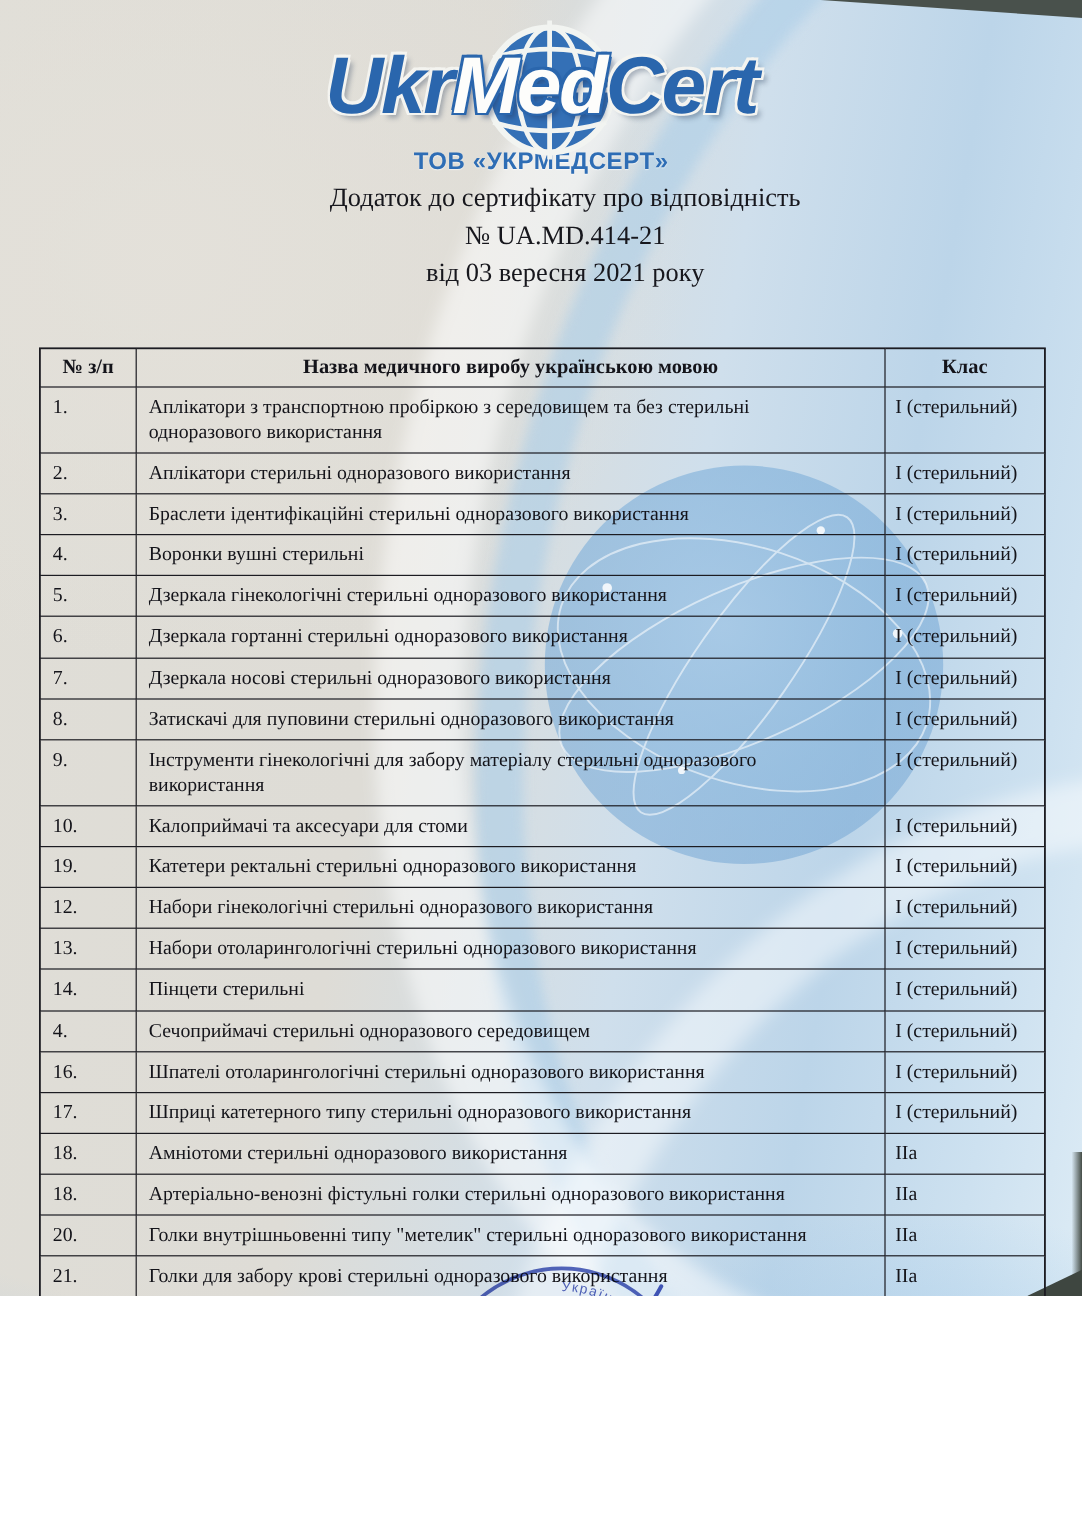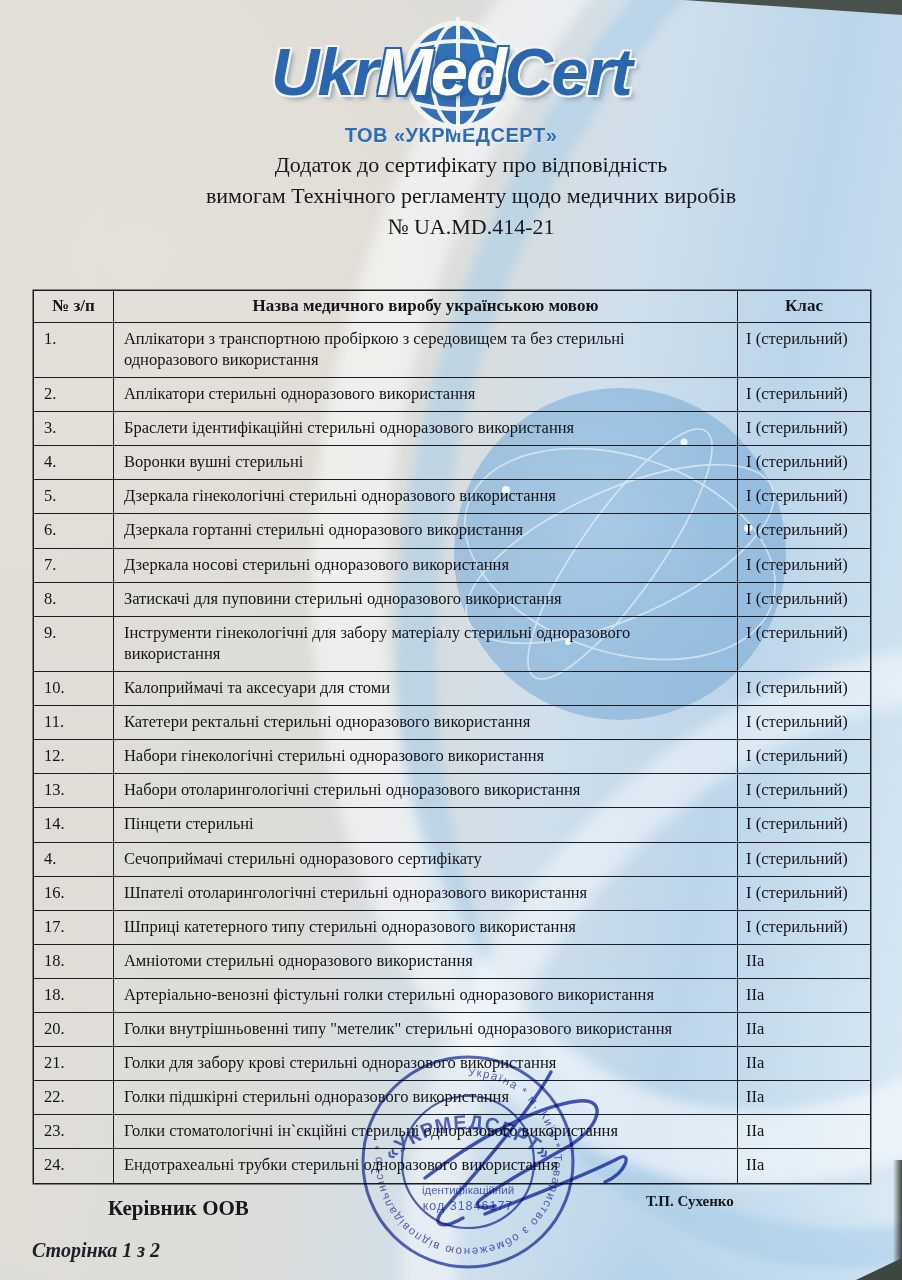--- a/index.html
+++ b/index.html
@@ -1,20 +1,20 @@
 <!DOCTYPE html>
 <html><head>
 <meta charset="utf-8">
 <style>
   * { margin:0; padding:0; box-sizing:border-box; }
   html,body { width:902px; }
   body { font-family:"Liberation Serif", serif; }
 
   .page {
-    position:relative; width:902px; height:1280px; overflow:hidden;
+    position:relative; width:902px; height:1080px; overflow:hidden;
     background:
       radial-gradient(ellipse 70% 45% at 15% 20%, rgba(228,225,218,.9) 0%, rgba(228,225,218,0) 70%),
       radial-gradient(ellipse 60% 35% at 85% 115%, rgba(150,195,230,.75) 0%, rgba(150,195,230,0) 62%),
       radial-gradient(ellipse 45% 25% at -8% 112%, rgba(162,202,233,.6) 0%, rgba(162,202,233,0) 58%),
       linear-gradient(100deg, #e0ded7 0%, #dedcd6 38%, #cfdfec 60%, #bcd5e9 76%, #cde1f0 90%, #dcebf5 100%);
   }
 
   
   .bg, .bg * { pointer-events:none; }
   .swirl-a {
@@ -138,22 +138,22 @@
           <line x1="3" y1="59" x2="115" y2="59"></line>
           <ellipse cx="59" cy="59" rx="26" ry="52"></ellipse>
           <path d="M 12 32 Q 59 18 106 32"></path>
           <path d="M 12 86 Q 59 100 106 86"></path>
         </g>
       </svg>
       <span class="logo-txt logo-blue">Ukr</span><span class="logo-txt logo-white">Med</span><span class="logo-txt logo-blue">Cert</span>
     </div>
     <div class="company">ТОВ «УКРМЕДСЕРТ»</div>
     <div class="title-line">Додаток до сертифікату про відповідність</div>
-    <div class="title-line">вимогам Технічного регламенту щодо медичних виробів</div>
     <div class="title-line">№ UA.MD.414-21</div>
+    <div class="title-line">від 03 вересня 2021 року</div>
   </div>
 
   <table class="doc-table">
     <thead>
       <tr>
         <th class="td-num">№ з/п</th>
         <th class="td-name">Назва медичного виробу українською мовою</th>
         <th class="td-class">Клас</th>
       </tr>
     </thead>
@@ -213,21 +213,21 @@
           <td class="td-class">І (стерильний)</td>
         </tr>
 
         <tr>
           <td class="td-num">10.</td>
           <td class="td-name">Калоприймачі та аксесуари для стоми</td>
           <td class="td-class">І (стерильний)</td>
         </tr>
 
         <tr>
-          <td class="td-num">11.</td>
+          <td class="td-num">19.</td>
           <td class="td-name">Катетери ректальні стерильні одноразового використання</td>
           <td class="td-class">І (стерильний)</td>
         </tr>
 
         <tr>
           <td class="td-num">12.</td>
           <td class="td-name">Набори гінекологічні стерильні одноразового використання</td>
           <td class="td-class">І (стерильний)</td>
         </tr>
 
@@ -238,21 +238,21 @@
         </tr>
 
         <tr>
           <td class="td-num">14.</td>
           <td class="td-name">Пінцети стерильні</td>
           <td class="td-class">І (стерильний)</td>
         </tr>
 
         <tr>
           <td class="td-num">4.</td>
-          <td class="td-name">Сечоприймачі стерильні одноразового сертифікату</td>
+          <td class="td-name">Сечоприймачі стерильні одноразового середовищем</td>
           <td class="td-class">І (стерильний)</td>
         </tr>
 
         <tr>
           <td class="td-num">16.</td>
           <td class="td-name">Шпателі отоларингологічні стерильні одноразового використання</td>
           <td class="td-class">І (стерильний)</td>
         </tr>
 
         <tr>

